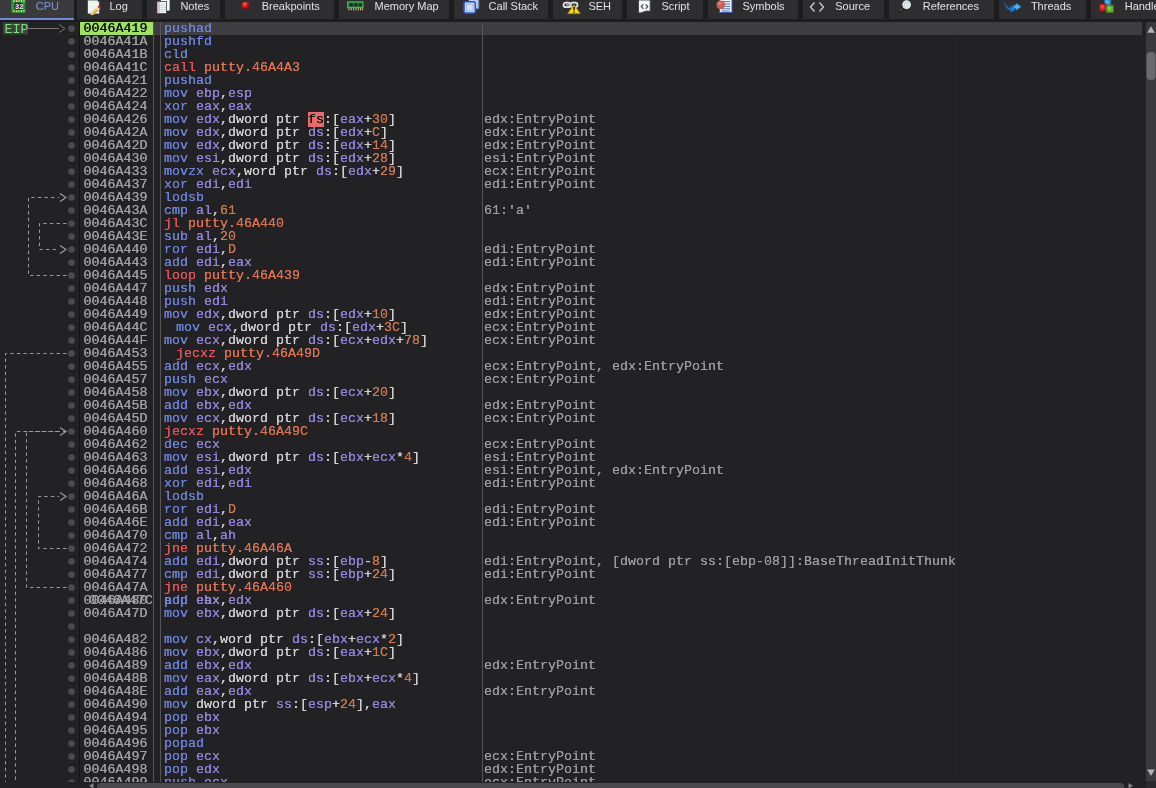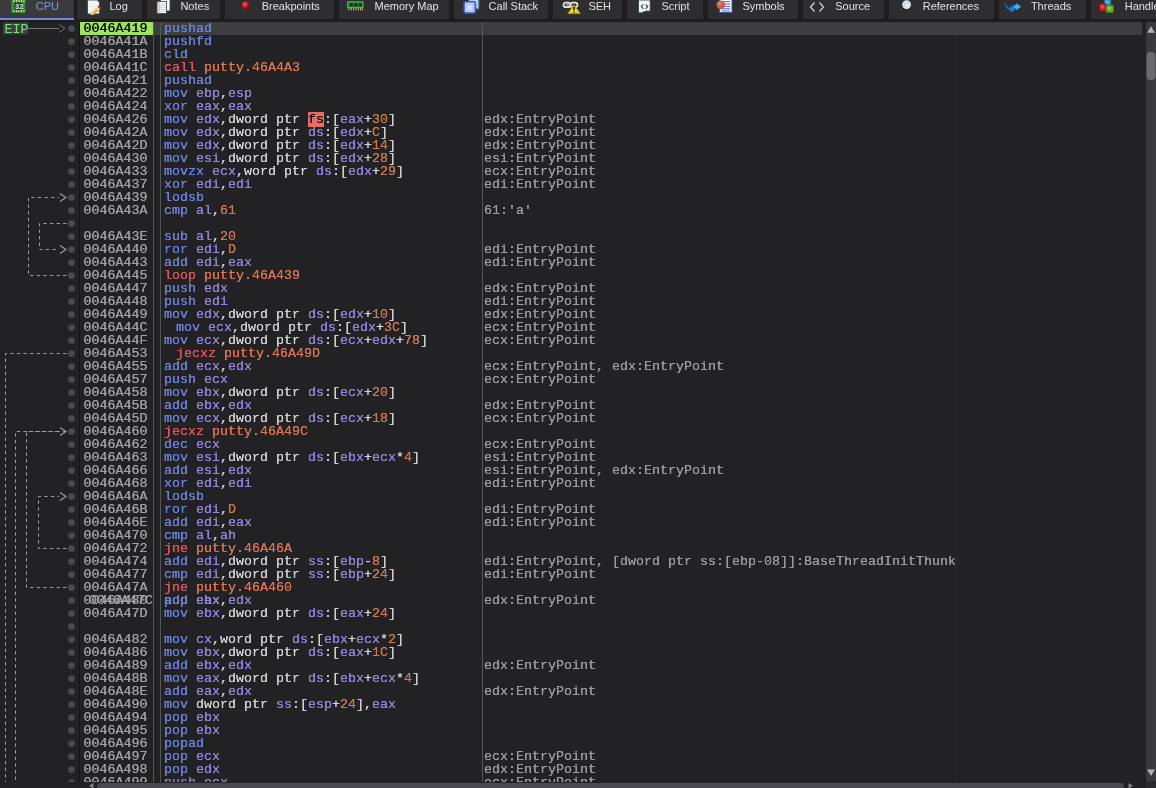--- a/index.html
+++ b/index.html
@@ -226,20 +226,24 @@
       <span class="c" style="left:484px">edi:EntryPoint</span>
     </div>
 <div class="row" style="top:169px">
       <span class="a" style="left:83.5px">0046A439</span>
       <span class="ins" style="left:164px"><i class="b">lodsb</i></span>
     </div>
 <div class="row" style="top:182px">
       <span class="a" style="left:83.5px">0046A43A</span>
       <span class="ins" style="left:164px"><i class="b">cmp</i><i class="w"> </i><i class="v">al</i><i class="w">,</i><i class="o">61</i></span>
       <span class="c" style="left:484px">61:'a'</span>
+    </div>
+<div class="row" style="top:195px">
+      <span class="a" style="left:83.5px">0046A43C</span>
+      <span class="ins" style="left:164px"><i class="j">jl </i><i class="t">putty.46A440</i></span>
     </div>
 <div class="row" style="top:208px">
       <span class="a" style="left:83.5px">0046A43E</span>
       <span class="ins" style="left:164px"><i class="b">sub</i><i class="w"> </i><i class="v">al</i><i class="w">,</i><i class="o">20</i></span>
     </div>
 <div class="row" style="top:221px">
       <span class="a" style="left:83.5px">0046A440</span>
       <span class="ins" style="left:164px"><i class="b">ror</i><i class="w"> </i><i class="v">edi</i><i class="w">,</i><i class="o">D</i></span>
       <span class="c" style="left:484px">edi:EntryPoint</span>
     </div>

